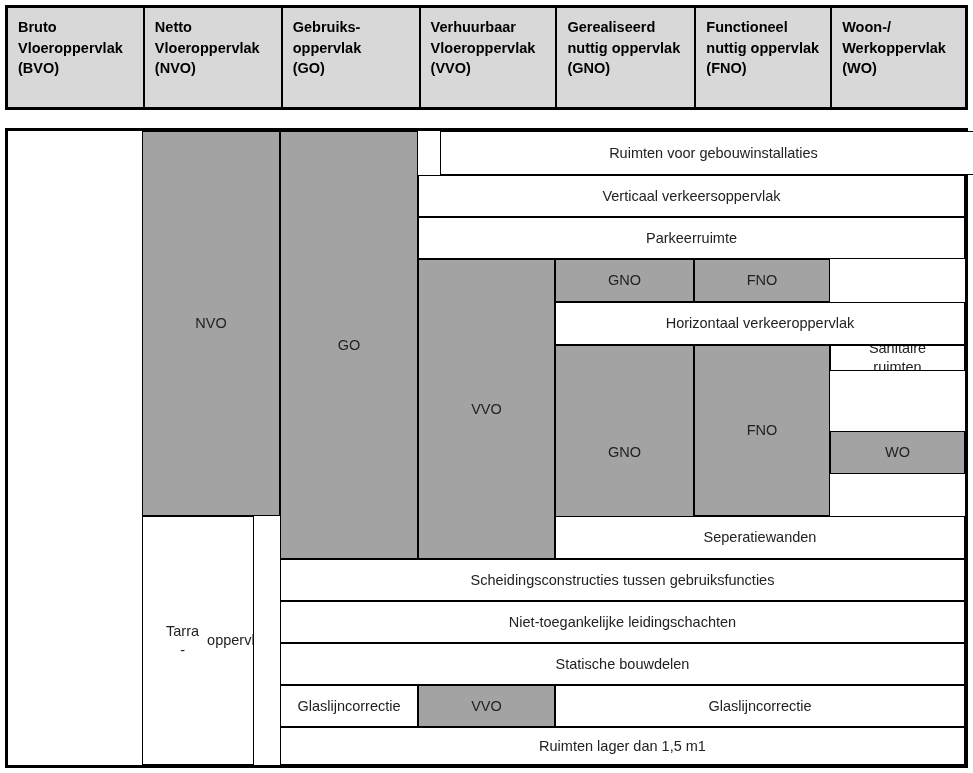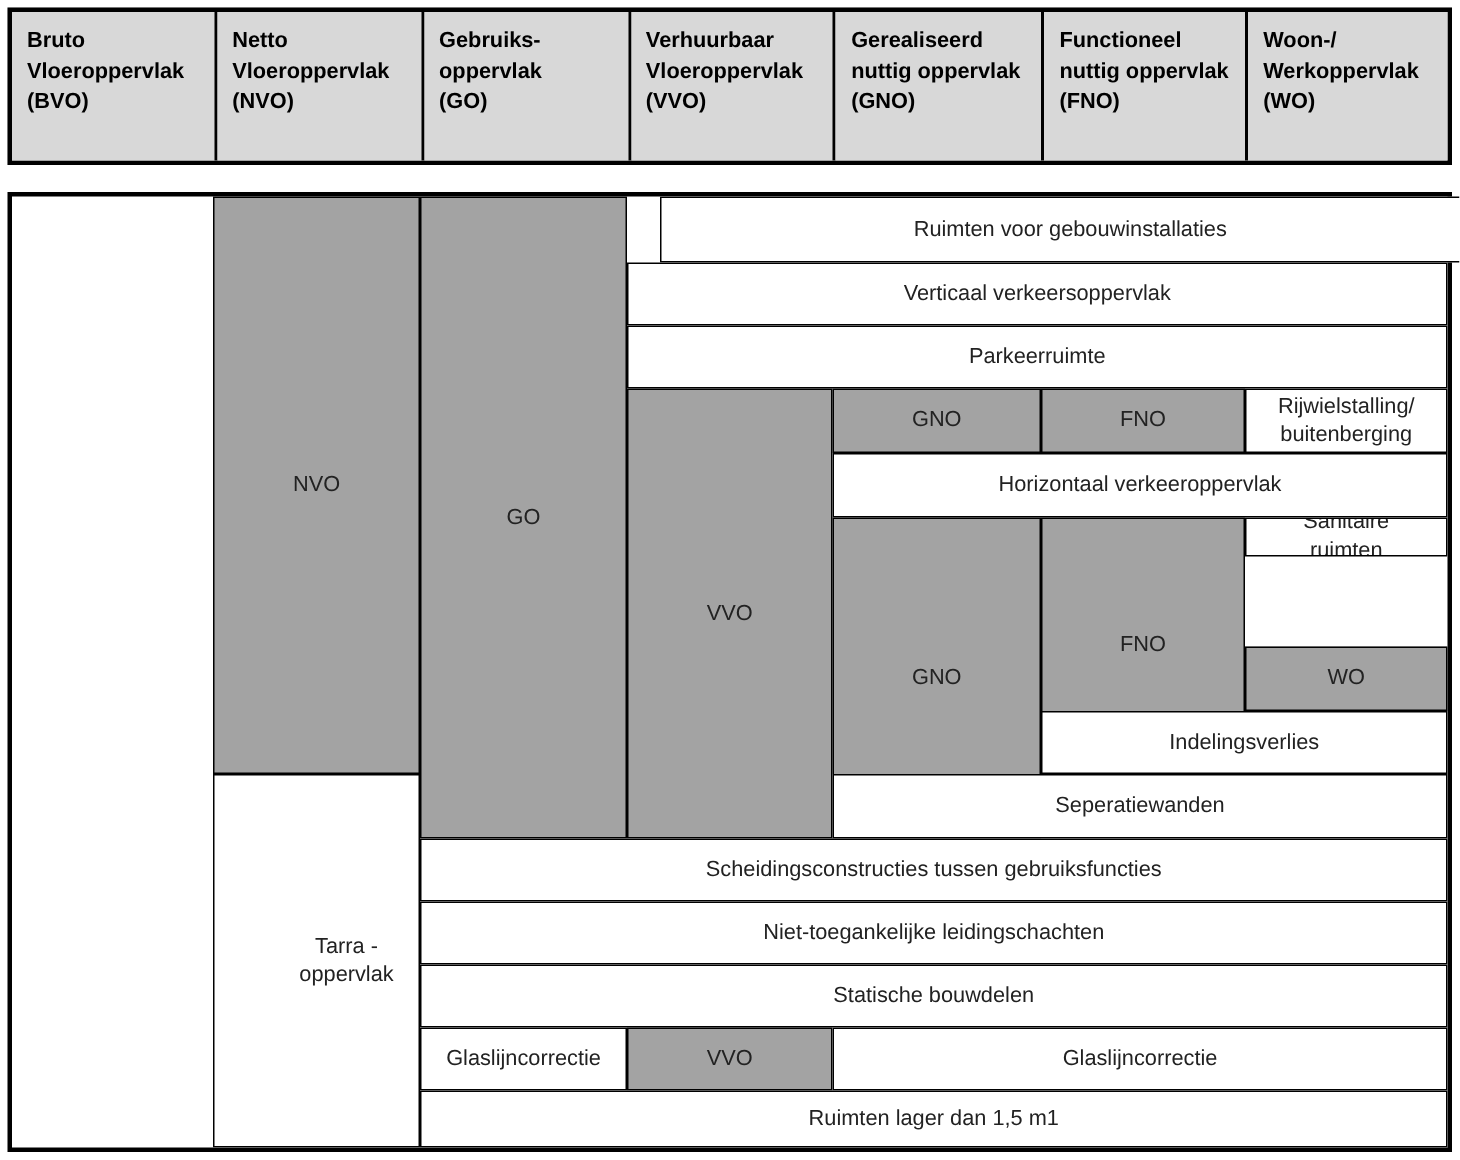--- a/index.html
+++ b/index.html
@@ -100,21 +100,21 @@
       <span class="ln">(WO)</span>
     </div>
   </div>
 
   <div class="diagram">
 
 
     <div class="box grey" style="left:134px;top:0px;width:138px;height:385px;">
       <span class="lbl">NVO</span>
     </div>
-    <div class="box white" style="left:134px;top:385px;width:138px;height:249px;flex-direction:column;padding-left:40px;">
+    <div class="box white" style="left:134px;top:385px;width:112px;height:249px;flex-direction:row;padding-left:40px;">
       <span class="lbl">Tarra -</span>
       <span class="lbl">oppervlak</span>
     </div>
 
     <div class="box grey" style="left:272px;top:0px;width:138px;height:428px;">
       <span class="lbl">GO</span>
     </div>
 
     <div class="box white" style="left:410px;top:0px;width:547px;height:44px;margin-left:22px;">
       <span class="lbl">Ruimten voor gebouwinstallaties</span>
@@ -131,24 +131,20 @@
     <div class="box grey" style="left:410px;top:128px;width:137px;height:300px;">
       <span class="lbl">VVO</span>
     </div>
 
     <div class="box grey" style="left:547px;top:128px;width:139px;height:43px;">
       <span class="lbl">GNO</span>
     </div>
     <div class="box grey" style="left:686px;top:128px;width:136px;height:43px;">
       <span class="lbl">FNO</span>
     </div>
-    <div class="box white" style="left:822px;top:128px;width:135px;height:43px;flex-direction:column;">
-      <span class="lbl">Rijwielstalling/</span>
-      <span class="lbl">buitenberging</span>
-    </div>
 
     <div class="box white" style="left:547px;top:171px;width:410px;height:43px;">
       <span class="lbl">Horizontaal verkeeroppervlak</span>
     </div>
 
     <div class="box grey" style="left:547px;top:214px;width:139px;height:214px;">
       <span class="lbl">GNO</span>
     </div>
 
     <div class="box grey" style="left:686px;top:214px;width:136px;height:171px;">
@@ -158,23 +154,20 @@
     <div class="box white" style="left:822px;top:214px;width:135px;height:26px;flex-direction:column;">
       <span class="lbl">Sanitaire</span>
       <span class="lbl">ruimten</span>
     </div>
 
 
     <div class="box grey" style="left:822px;top:300px;width:135px;height:43px;">
       <span class="lbl">WO</span>
     </div>
 
-    <div class="box white" style="left:686px;top:343px;width:271px;height:42px;">
-      <span class="lbl">Indelingsverlies</span>
-    </div>
 
     <div class="box white" style="left:547px;top:385px;width:410px;height:43px;">
       <span class="lbl">Seperatiewanden</span>
     </div>
 
     <div class="box white" style="left:272px;top:428px;width:685px;height:42px;">
       <span class="lbl">Scheidingsconstructies tussen gebruiksfuncties</span>
     </div>
 
     <div class="box white" style="left:272px;top:470px;width:685px;height:42px;">

